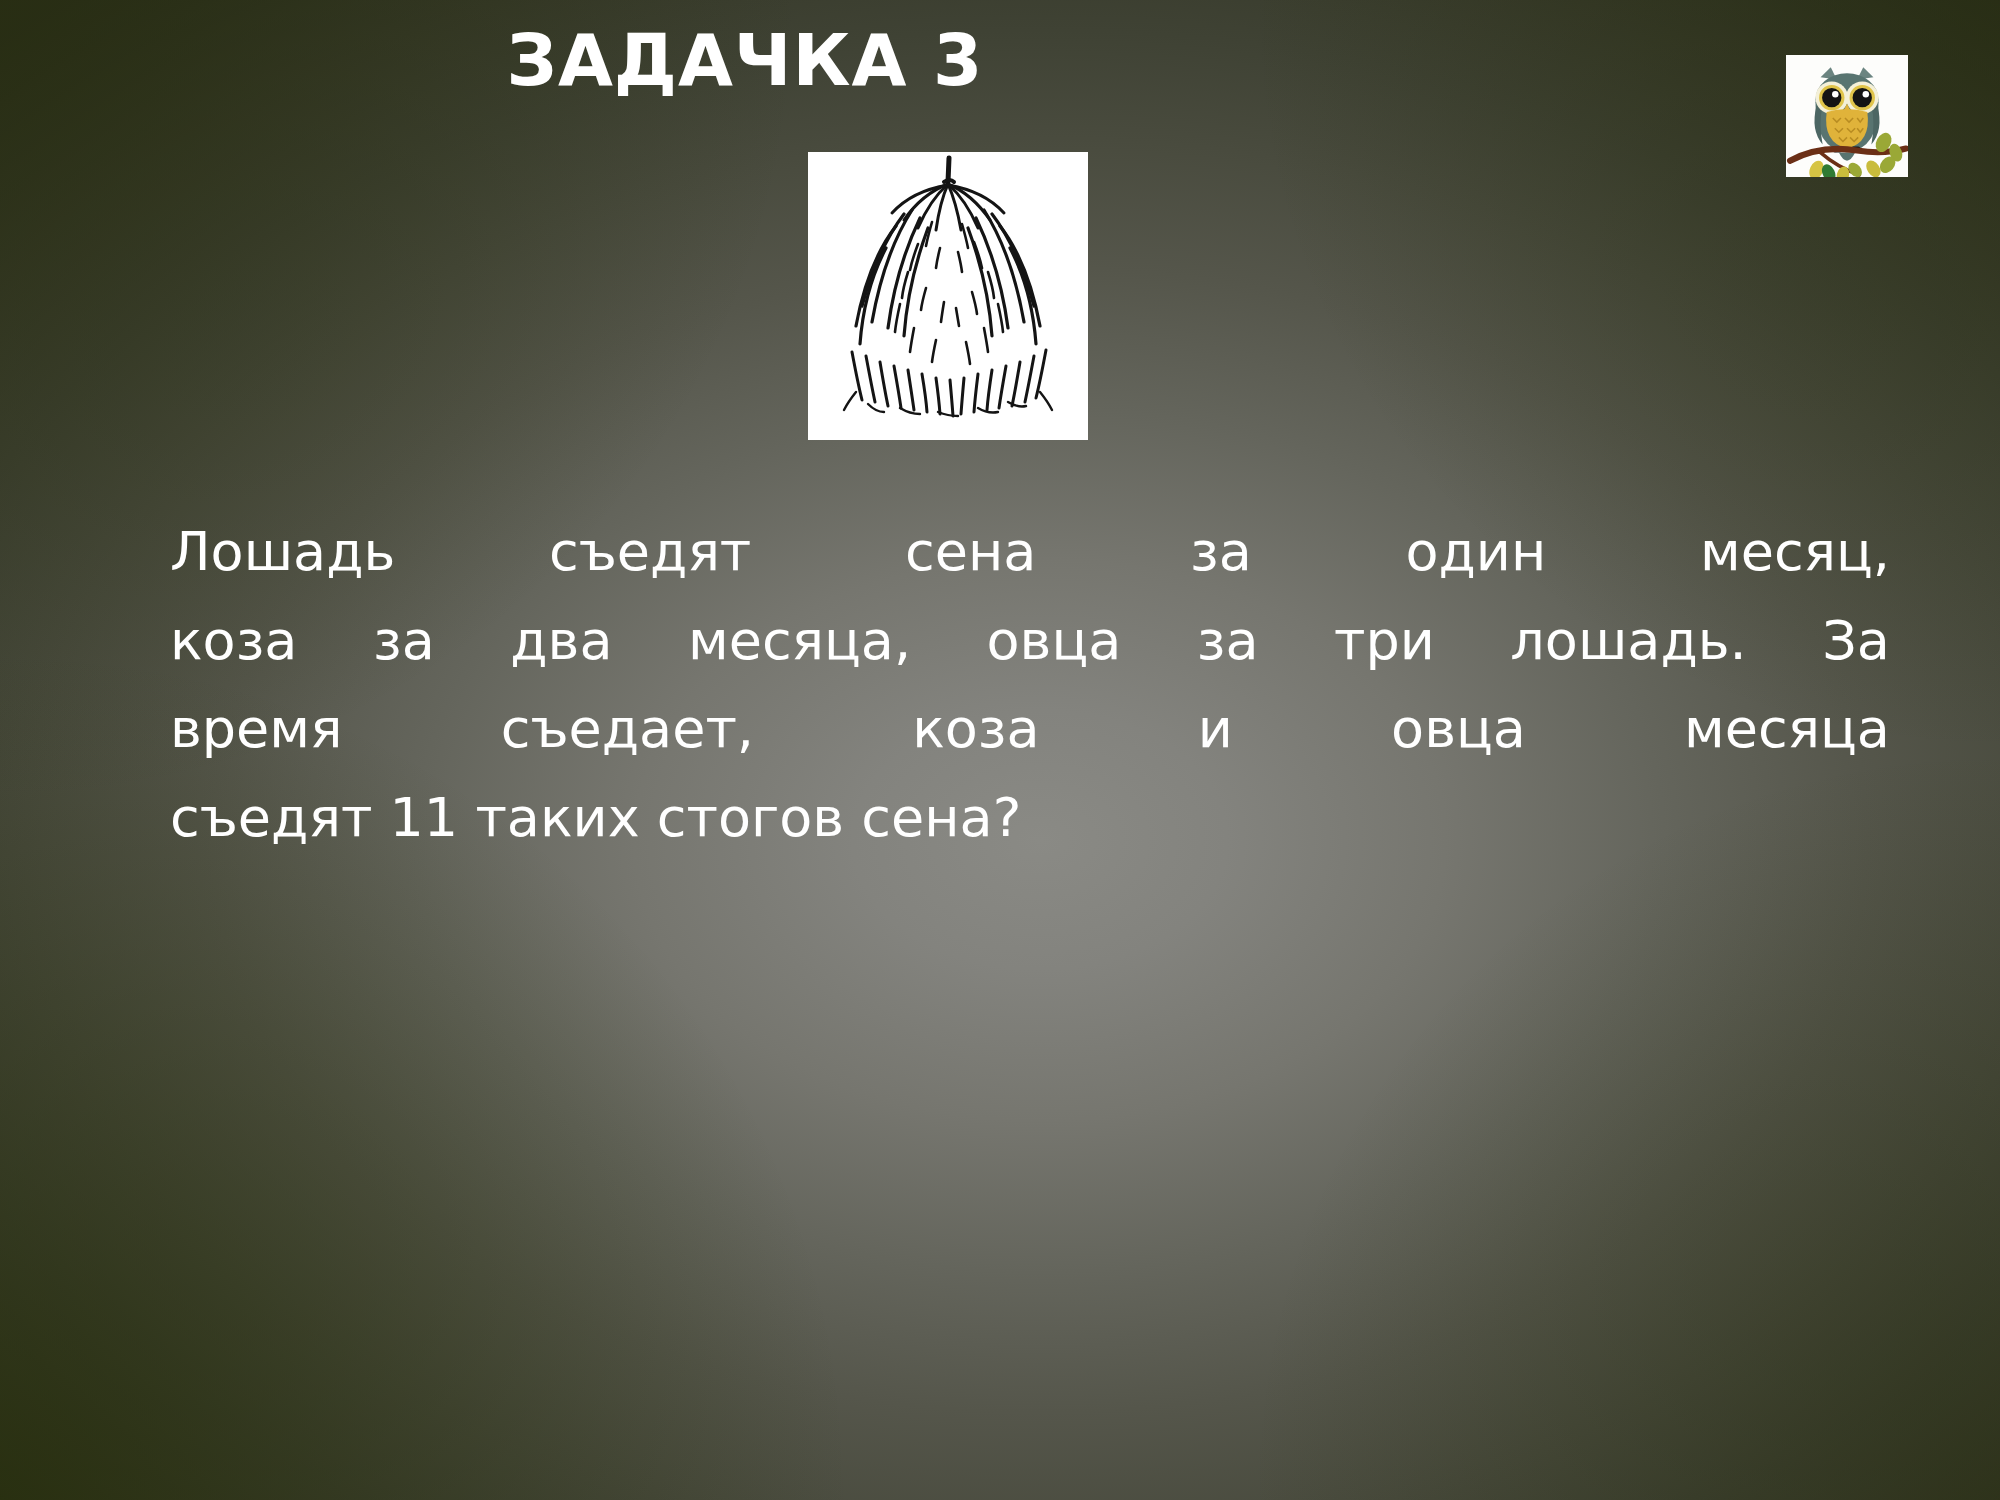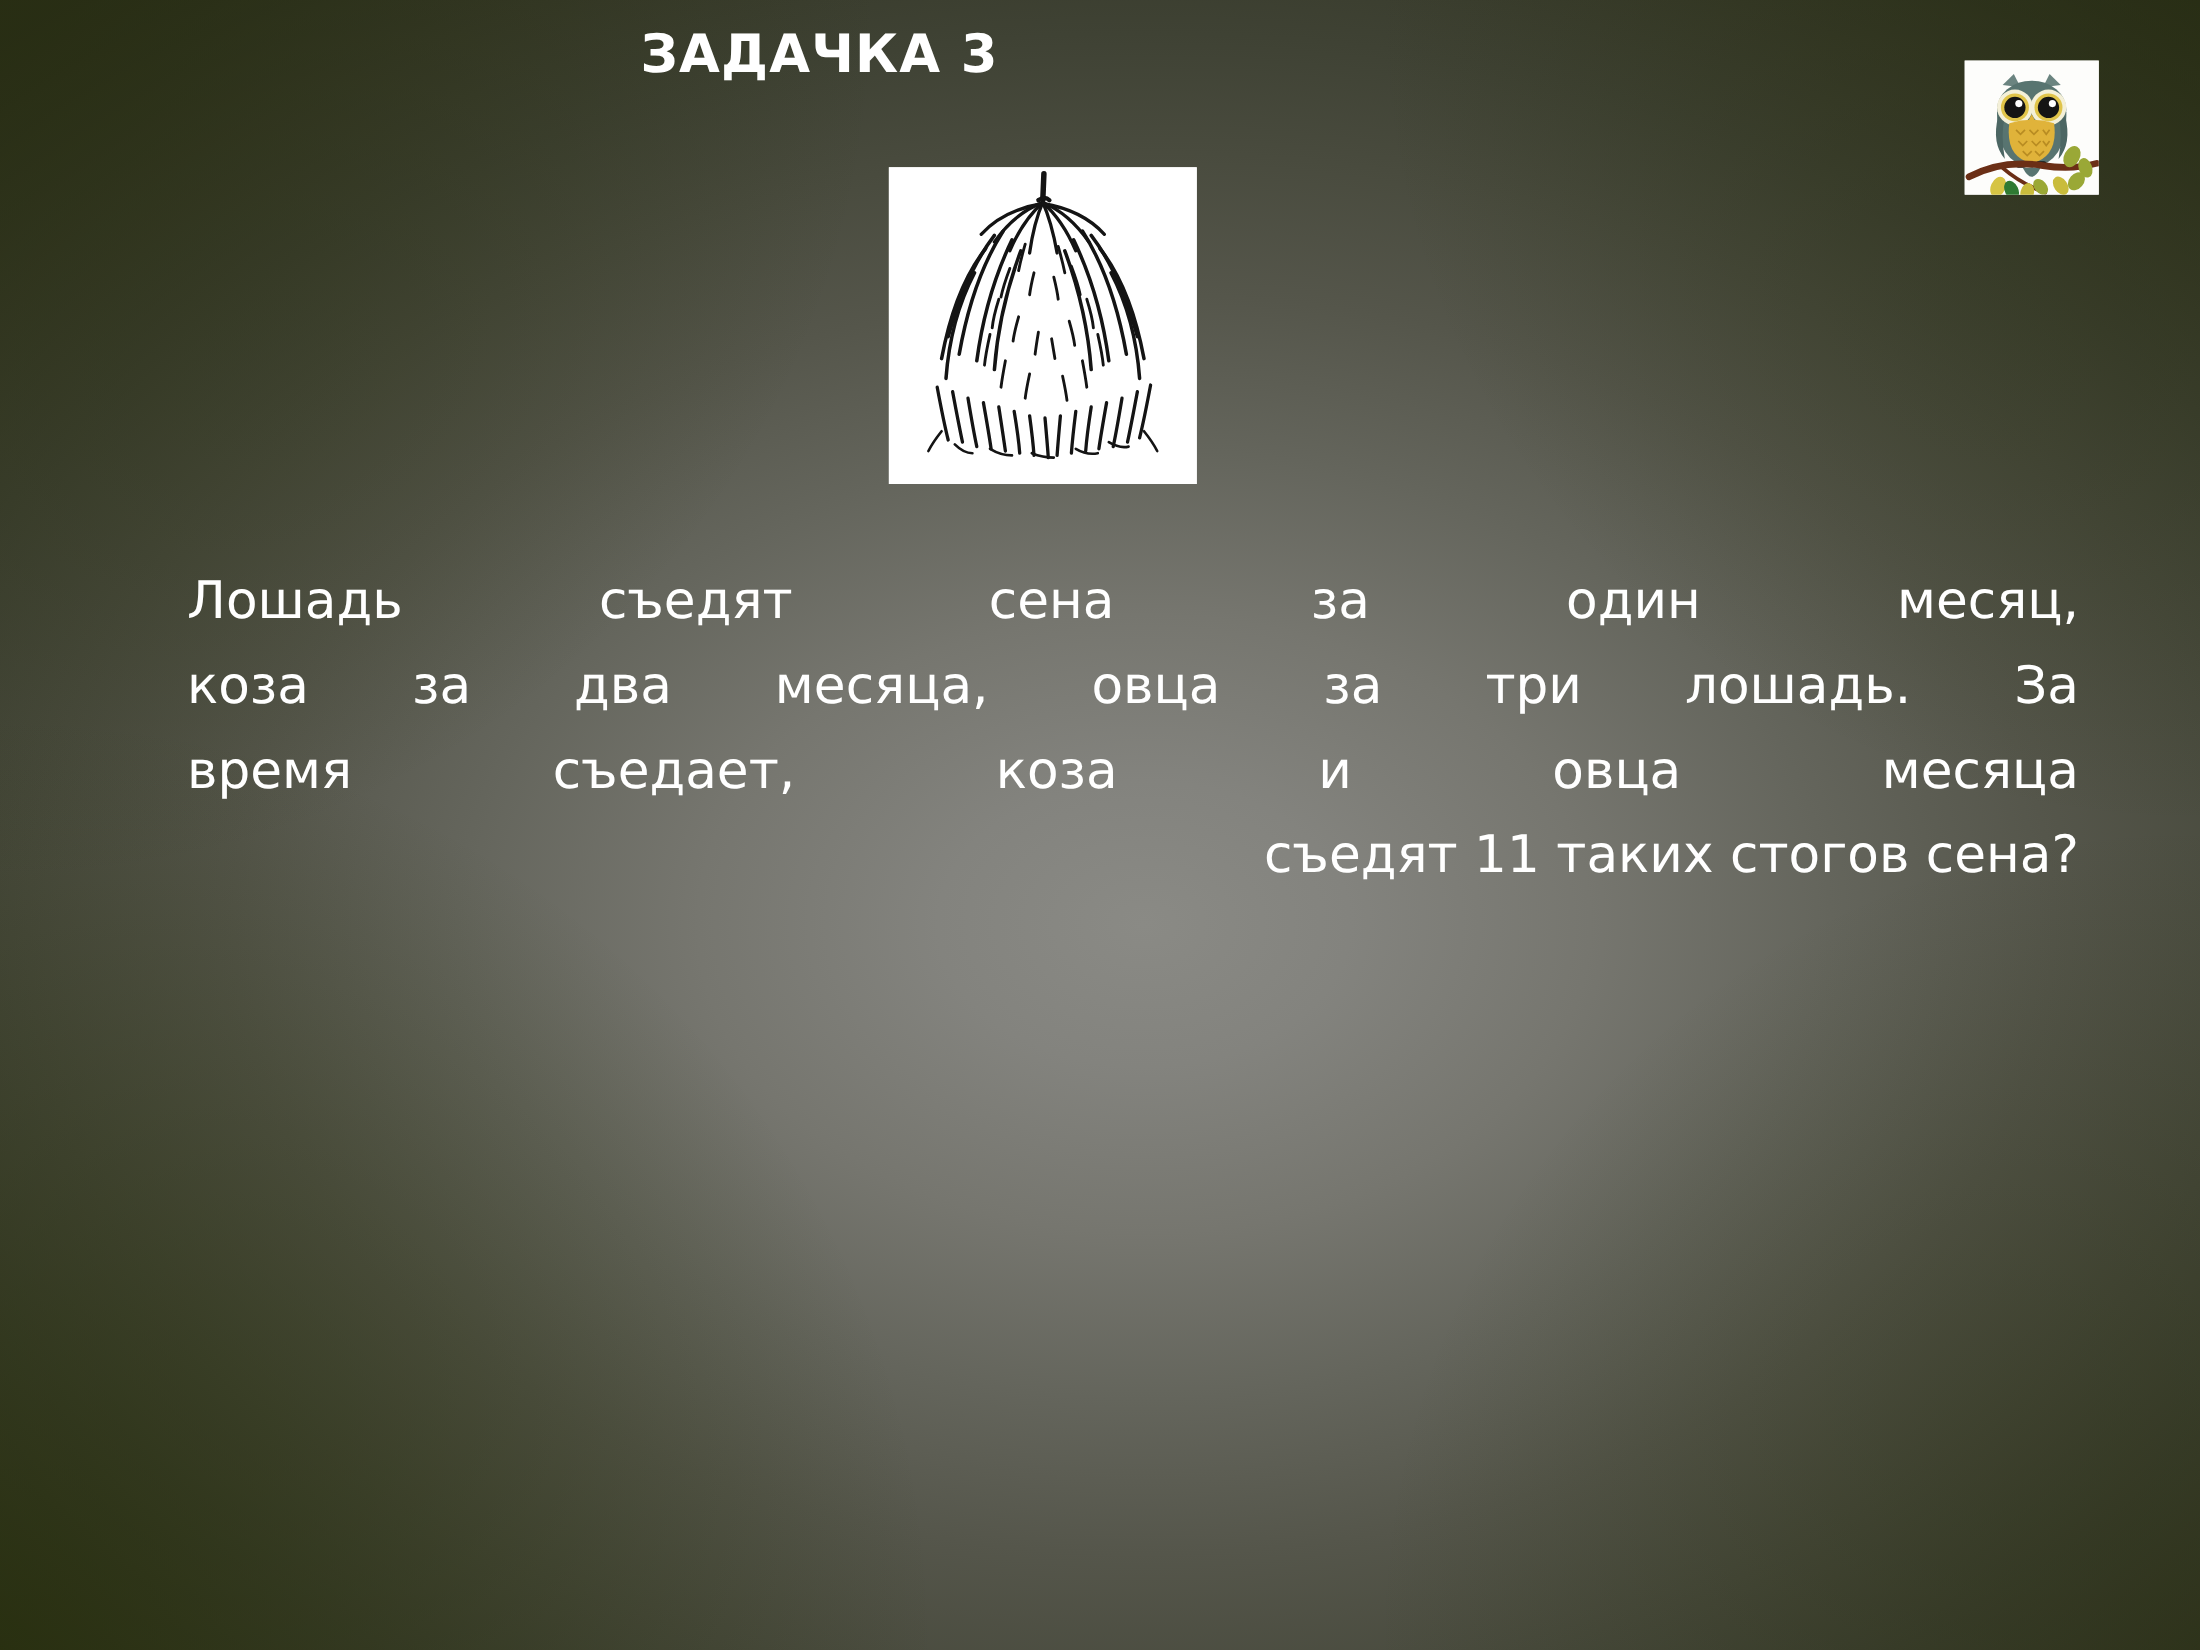--- a/index.html
+++ b/index.html
@@ -41,21 +41,21 @@
   }
 
   #title {
     position: absolute;
     left: 0;
     top: 24px;
     width: 1490px;
     text-align: center;
     color: #ffffff;
     font-weight: bold;
-    font-size: 48px;
+    font-size: 71px;
     letter-spacing: 1px;
     line-height: 1.05;
     white-space: nowrap;
   }
 
   
   #owl-logo {
     position: absolute;
     left: 1786px;
     top: 55px;
@@ -76,23 +76,22 @@
   }
   #haystack svg { display: block; width: 100%; height: 100%; }
 
   
   #body-text {
     position: absolute;
     left: 170px;
     top: 508px;
     width: 1720px;
     color: #ffffff;
-    font-size: 47px;
+    font-size: 54px;
     line-height: 1.64;
-    text-align: right;
   }
   .tline {
     display: block;
     white-space: nowrap;
   }
   .tline.just {
     display: flex;
     justify-content: space-between;
     white-space: nowrap;
   }

